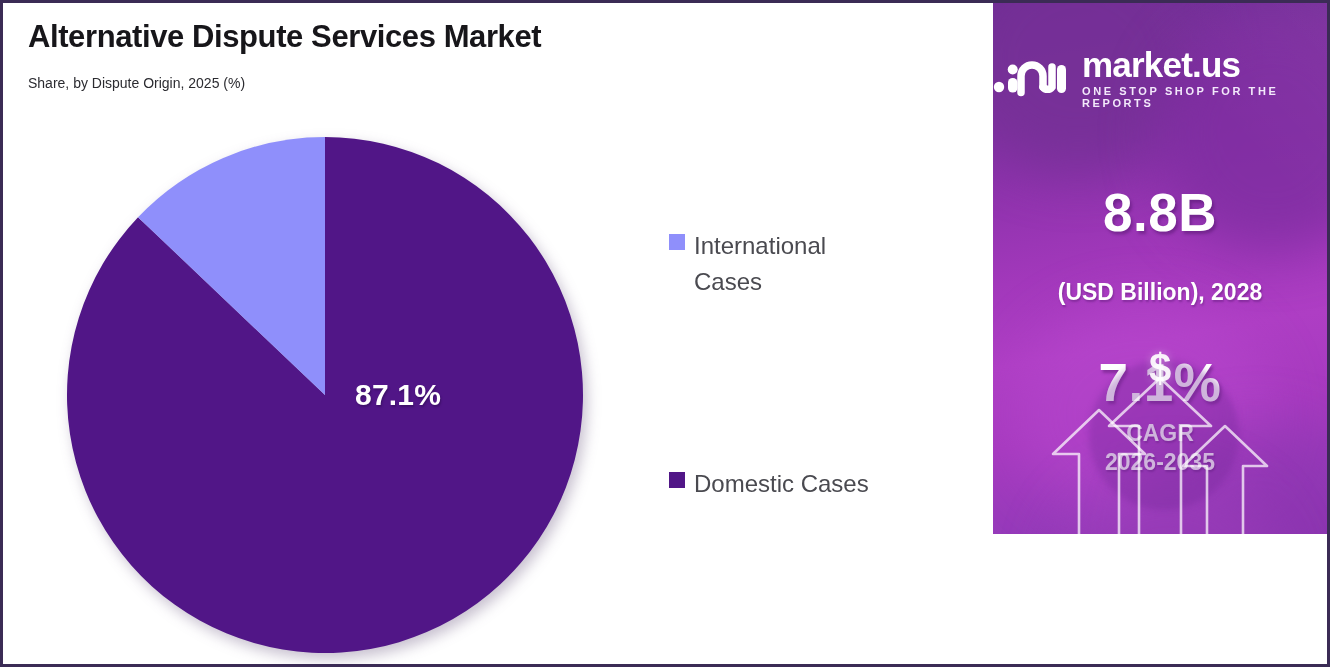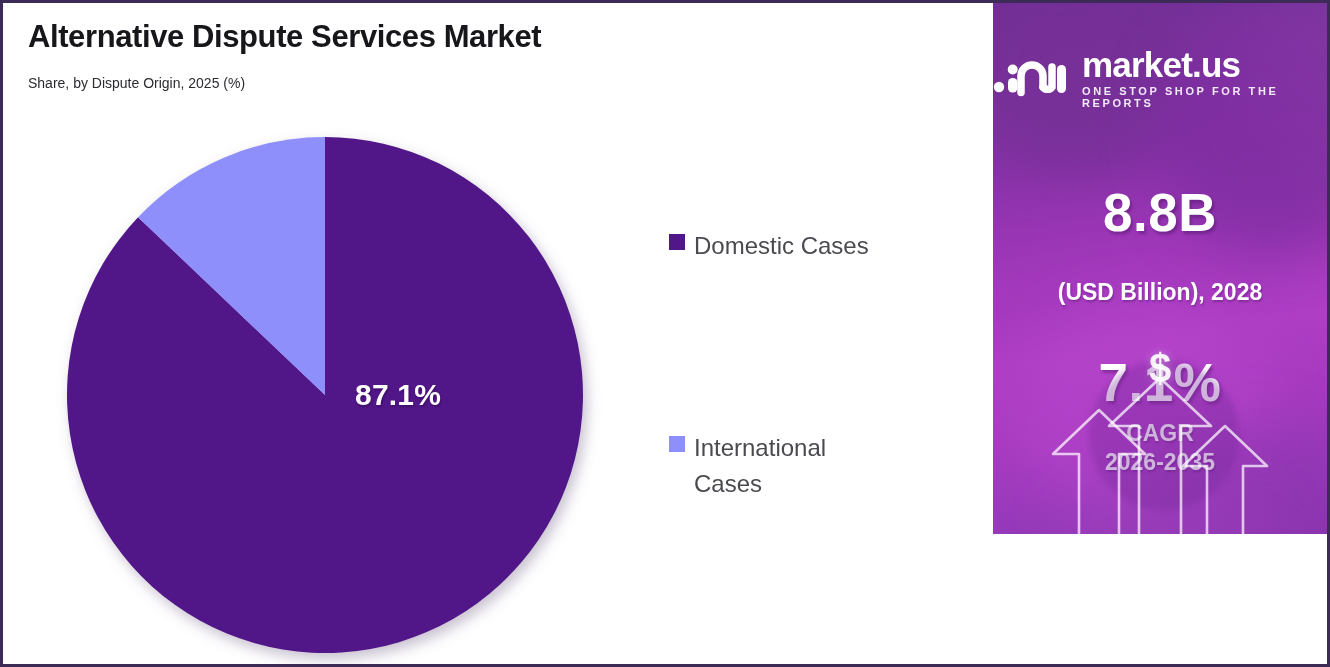--- a/index.html
+++ b/index.html
@@ -258,26 +258,26 @@
 
         <path id="slice-0" fill="#511687" d="M 260 260 L 260.00 2.00 A 258 258 0 1 1 73.04 82.21 Z"></path>
 
         <path id="slice-1" fill="#8F8FFB" d="M 260 260 L 73.04 82.21 A 258 258 0 0 1 260.00 2.00 Z"></path>
       </svg>
       <div class="pie-label">87.1%</div>
     </div>
 
     <div class="legend">
       <div class="legend-item">
+        <span class="legend-swatch" style="background:#8F8FFB"></span>
+        <span class="legend-label">International Cases</span>
+      </div>
+      <div class="legend-item">
         <span class="legend-swatch" style="background:#511687"></span>
         <span class="legend-label">Domestic Cases</span>
-      </div>
-      <div class="legend-item">
-        <span class="legend-swatch" style="background:#8F8FFB"></span>
-        <span class="legend-label">International Cases</span>
       </div>
     </div>
   </div>
 
   <div class="sidebar">
     <div class="sb-blobs">
       <div class="sb-blob sb-b1"></div>
       <div class="sb-blob sb-b2"></div>
       <div class="sb-blob sb-b3"></div>
       <div class="sb-blob sb-b4"></div>

